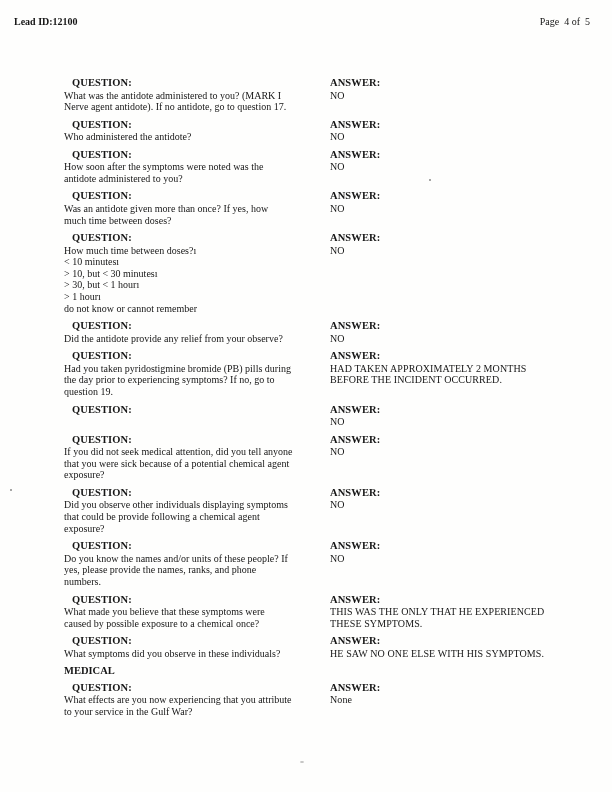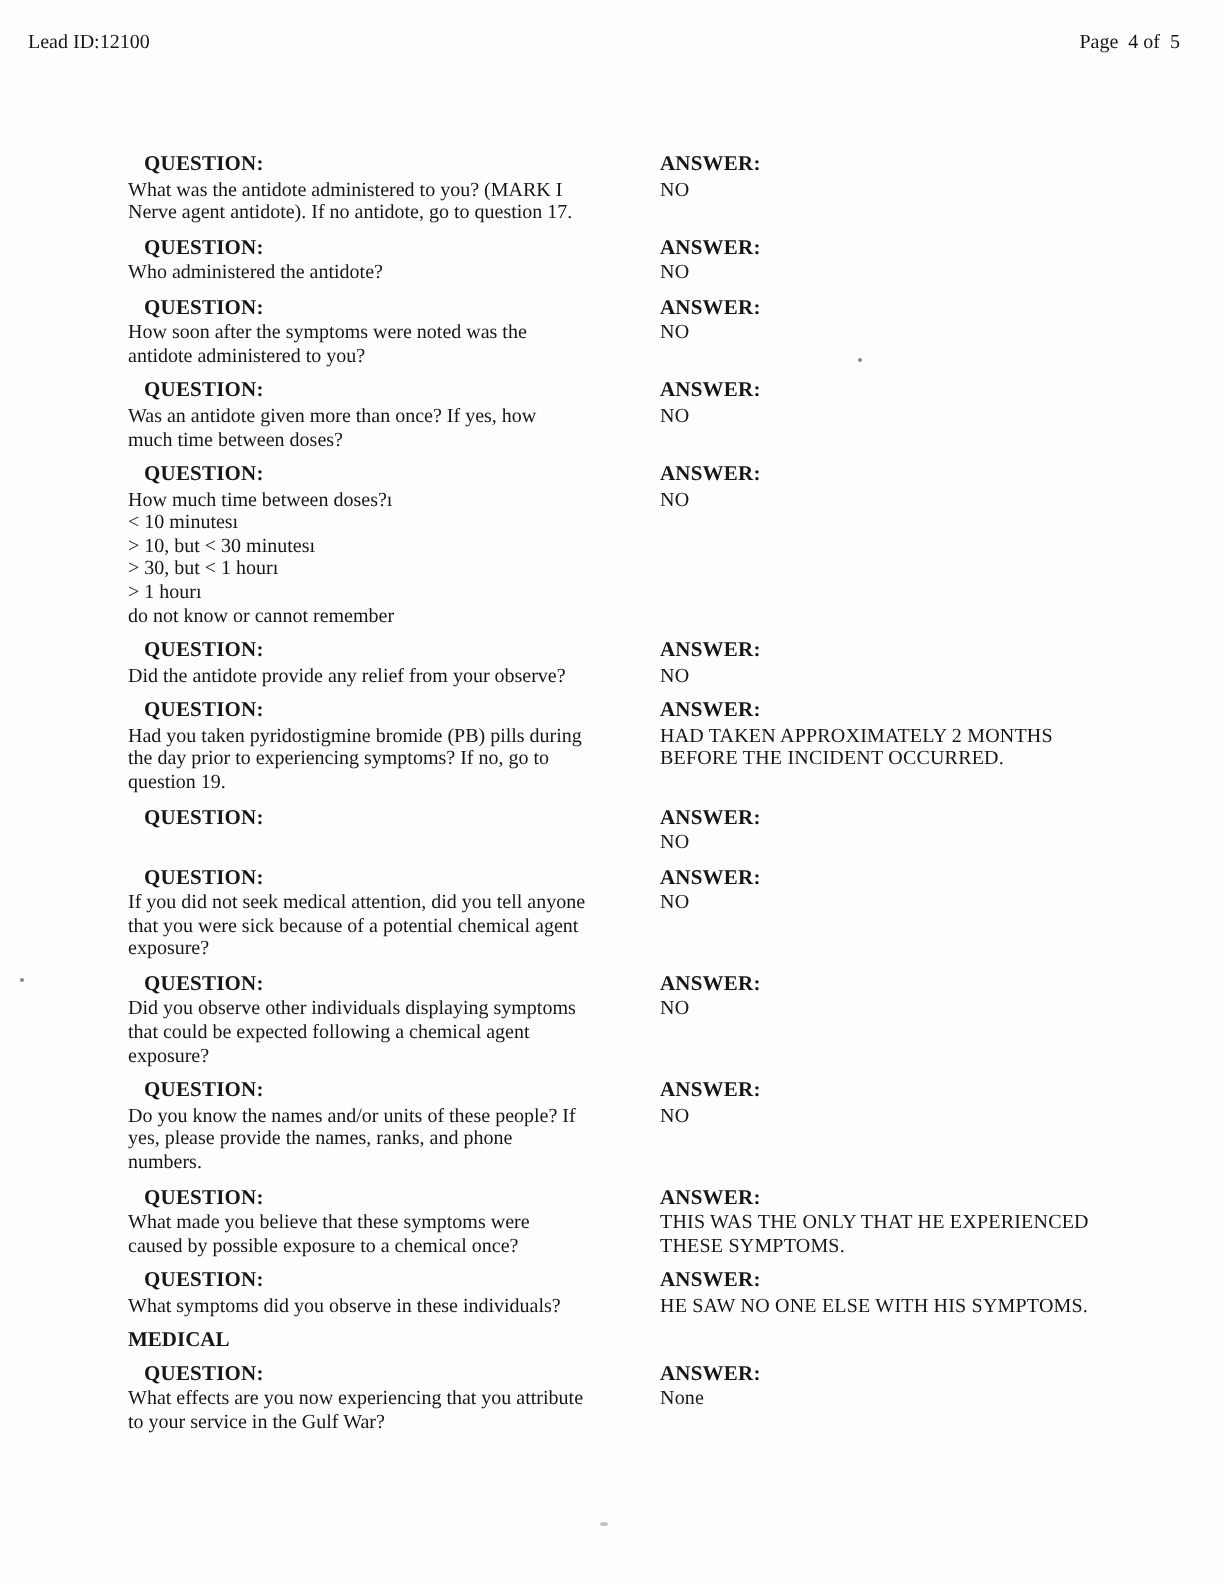--- a/index.html
+++ b/index.html
@@ -10,21 +10,21 @@
     color: #161616;
     position: relative;
     overflow: hidden;
   }
   .page {
     position: absolute; inset: 0;
     background: #fefefd;
   }
   .header-lead {
     position: absolute; left: 14px; top: 16px;
-    font-size: 10px; white-space: pre;
+    font-size: 10px; white-space: pre; font-weight: bold;
   }
   .header-page {
     position: absolute; right: 22px; top: 16px;
     font-size: 10px; white-space: pre;
   }
   .content {
     position: absolute; left: 64px; top: 76px; right: 18px;
   }
   .qa-row {
     display: grid;
@@ -177,21 +177,21 @@
       <div class="a-col">
         <div class="label">ANSWER:</div>
         <div class="a-text">NO</div>
       </div>
     </div>
 
     <div class="qa-row">
       <div class="q-col">
         <div class="label">QUESTION:</div>
         <div class="q-text">Did you observe other individuals displaying symptoms
-that could be expected following a chemical agent
+that could be provide following a chemical agent
 exposure?</div>
       </div>
       <div class="a-col">
         <div class="label">ANSWER:</div>
         <div class="a-text">NO</div>
       </div>
     </div>
 
     <div class="qa-row">
       <div class="q-col">

